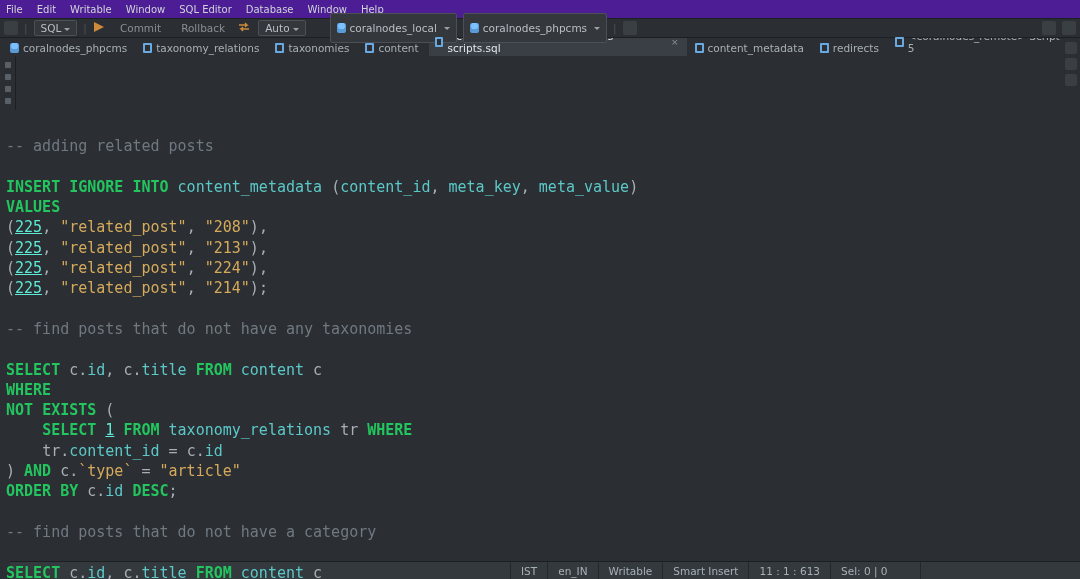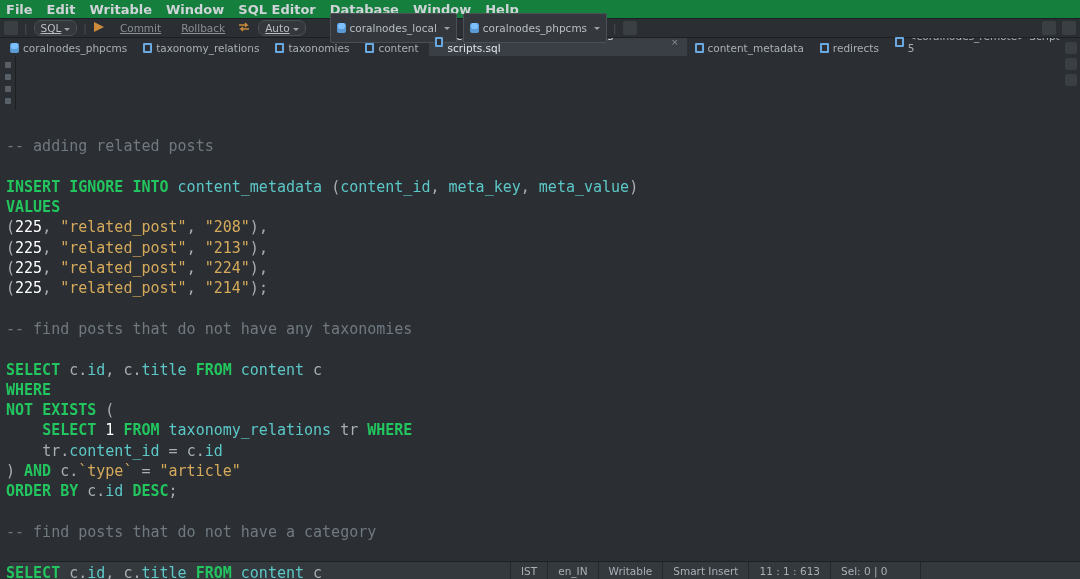--- a/index.html
+++ b/index.html
@@ -1,22 +1,22 @@
 <!DOCTYPE html>
 <html><head>
 <meta charset="utf-8">
 <style>
   * { margin:0; padding:0; box-sizing:border-box; }
   html,body { width:1080px; height:579px; background:#2b2f33; font-family:"DejaVu Sans","Segoe UI",sans-serif; font-size:11px; color:#c4c9cf; overflow:hidden; }
   
-  .menubar { height:18px; background:#15803d; display:flex; align-items:center; padding:0 6px; gap:14px; font-size:13px; color:#d0d4d8;font-weight:bold; }
+  .menubar { height:18px; background:#4c1d95; display:flex; align-items:center; padding:0 6px; gap:14px; font-size:10px; color:#d0d4d8; }
   .menubar span { cursor:default; }
   
   .toolbar { height:20px; background:#2b2f33; border-top:1px solid #1d2023; border-bottom:1px solid #1d2023; display:flex; align-items:center; padding:0 4px; gap:6px; font-size:10.5px; position:relative; }
-  .tb-btn { padding:1px 6px; border:1px solid #4a5056; border-radius:7px; background:#34383d; color:#b9bfc5;text-decoration:underline; }
+  .tb-btn { padding:1px 6px; border:1px solid #4a5056; border-radius:2px; background:#34383d; color:#b9bfc5; }
   .tb-btn.ghost { border:1px solid transparent; background:transparent; color:#888e94; }
   .tb-icon { width:14px; height:14px; display:inline-block; }
   .conn-sel { padding:8px 6px; background:#34383d; border:1px solid #4a5056; border-radius:2px; color:#b9bfc5; display:flex; align-items:center; gap:4px; }
   .chev::after { content:""; display:inline-block; border:3px solid transparent; border-top-color:#9aa2a8; margin-left:3px; position:relative; top:2px; }
   .tb-right { position:absolute; right:4px; display:flex; gap:6px; }
   .tb-right span { width:14px; height:14px; display:inline-block; background:#3a3f44; border-radius:2px; }
   
   .script-tabs { height:18px; background:#2b2f33; display:flex; align-items:flex-end; padding:0 4px; gap:2px; font-size:10.5px; }
   .st { padding:2px 8px 2px 6px; background:#2b2f33; color:#a8b0b6; display:flex; align-items:center; gap:4px; border-top-left-radius:3px; border-top-right-radius:3px; }
   .st.active { background:#3a3f45; color:#e2e6ea; }
@@ -41,21 +41,21 @@
   .status .cell { padding:0 10px; border-left:1px solid #24282c; height:100%; display:flex; align-items:center; }
   .status .spacer { flex:1; }
   
   .cm  { color:#707880; }
   .kw  { color:#22c55e; font-weight:bold; }
   .ty  { color:#5cc8c8; }
   .pn  { color:#a8b0b6; }
   .al  { color:#a8b0b6; }
   .col { color:#5cc8c8;text-align:center; }
   .op  { color:#a8b0b6; }
-  .num { color:#ffffff; }
+  .num { color:#5eead4;text-decoration:underline; }
   .str { color:#d6aa5b; }
   .id  { color:#d6aa5b; }
   .bullet { color:#888e94; }
   .line { position:relative; padding-left:4px;}
 </style>
 </head>
 <body>
 
 <div class="menubar">
   <span>File</span>

